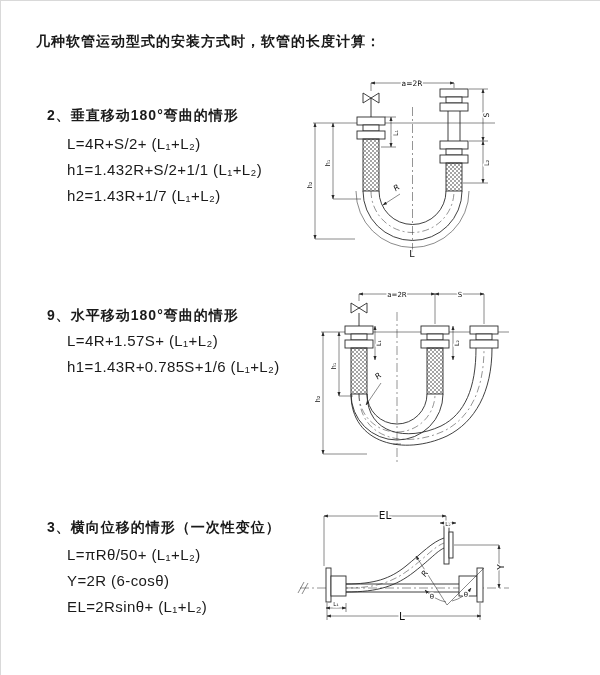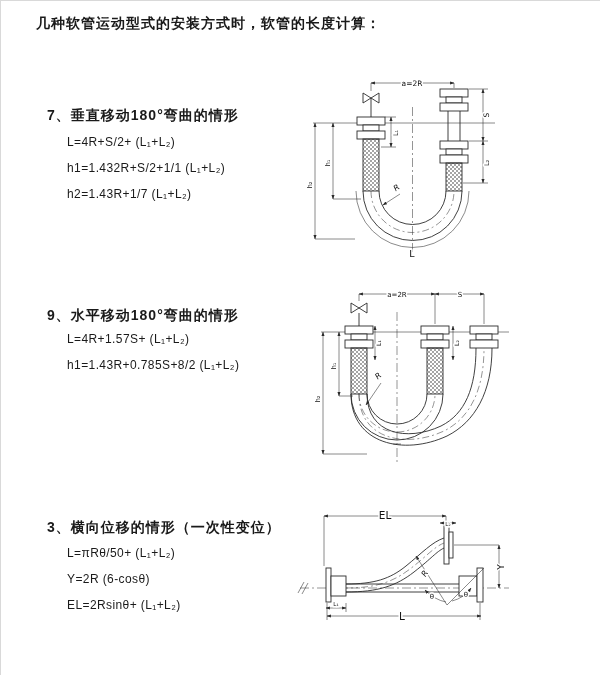--- a/index.html
+++ b/index.html
@@ -1,23 +1,23 @@
 <!DOCTYPE html>
 <html><head>
 <meta charset="utf-8">
 <style>
   html,body{margin:0;padding:0;background:#e8e8e8;}
   .page{
     position:relative;width:600px;height:675px;background:#ffffff;
     border:1px solid #d9d9d9;overflow:hidden;
     font-family:"Liberation Sans","DejaVu Sans",sans-serif;color:#1a1a1a;
   }
-  .title{position:absolute;left:35px;top:14px;font-size:14px;font-weight:700;letter-spacing:1px;}
+  .title{position:absolute;left:35px;top:32px;font-size:14px;font-weight:700;letter-spacing:1px;}
   .sec-heading{position:absolute;font-size:14px;font-weight:700;letter-spacing:1px;white-space:nowrap;}
-  .formula{position:absolute;font-size:12px;letter-spacing:.4px;white-space:nowrap;}
+  .formula{position:absolute;font-size:15px;letter-spacing:.4px;white-space:nowrap;}
   .diagram{position:absolute;text-decoration:underline;}
   svg{overflow:visible;display:block;}
   svg text{font-family:"DejaVu Sans","Liberation Sans",sans-serif;fill:#111;}
   .halo{paint-order:stroke;stroke:#ffffff;stroke-width:3px;stroke-linejoin:round;}
   .dw{stroke:#2b2b2b;stroke-width:.9;fill:none;}
   .thin{stroke:#2b2b2b;stroke-width:.55;fill:none;}
   .dim{stroke:#2b2b2b;stroke-width:.55;fill:none;}
   .cl{stroke:#2b2b2b;stroke-width:.5;stroke-dasharray:9 3 2 3;fill:none;}
   .cld{stroke:#2b2b2b;stroke-width:.5;stroke-dasharray:7 3 2 3;fill:none;}
   .part{fill:#fff;stroke:#2b2b2b;stroke-width:.9;}
@@ -35,21 +35,21 @@
         <path d="M0,0 L4,4 M3,-1 L5,1 M-1,3 L1,5" stroke="#4a4a4a" stroke-width="0.5"></path>
       </pattern>
       <marker id="arr" viewBox="0 0 10 10" refX="9" refY="5" markerWidth="8" markerHeight="8" orient="auto-start-reverse">
         <path d="M0,1.5 L10,5 L0,8.5 z" fill="#2b2b2b"></path>
       </marker>
     </defs>
   </svg>
 
   <div class="title">几种软管运动型式的安装方式时，软管的长度计算：</div>
 
-  <div class="sec-heading" style="left:46px;top:106px">7、垂直移动180°弯曲的情形</div>
+  <div class="sec-heading" style="left:46px;top:106px">2、垂直移动180°弯曲的情形</div>
   <div class="formula" style="left:66px;top:134px">L=4R+S/2+ (L₁+L₂)</div>
   <div class="formula" style="left:66px;top:160px">h1=1.432R+S/2+1/1 (L₁+L₂)</div>
   <div class="formula" style="left:66px;top:186px">h2=1.43R+1/7 (L₁+L₂)</div>
 
   <div class="diagram" style="left:298px;top:72px">
     <svg width="285" height="190" viewBox="0 0 285 190">
 
       <line class="cl" x1="113.5" y1="34" x2="113.5" y2="186"></line>
 
       <line class="thin" x1="14" y1="50" x2="196" y2="50"></line>
@@ -127,21 +127,21 @@
         <line class="dim" x1="101" y1="121" x2="84" y2="132" marker-end="url(#arr)"></line>
         <text class="halo" font-size="8" font-style="italic" text-anchor="middle" transform="translate(99,117) rotate(-35)">R</text>
       </g>
 
       <text class="halo" x="113" y="184" font-size="9.5" text-anchor="middle">L</text>
     </svg>
   </div>
 
   <div class="sec-heading" style="left:46px;top:306px">9、水平移动180°弯曲的情形</div>
   <div class="formula" style="left:66px;top:331px">L=4R+1.57S+ (L₁+L₂)</div>
-  <div class="formula" style="left:66px;top:357px">h1=1.43R+0.785S+8/2 (L₁+L₂)</div>
+  <div class="formula" style="left:66px;top:357px">h1=1.43R+0.785S+1/6 (L₁+L₂)</div>
 
   <div class="diagram" style="left:308px;top:283px">
     <svg width="285" height="185" viewBox="0 0 285 185">
       <line class="cl" x1="88" y1="28" x2="88" y2="180"></line>
       <line class="thin" x1="12" y1="48" x2="200" y2="48"></line>
 
       <g>
         <line class="dim" x1="50" y1="10" x2="126" y2="10" marker-start="url(#arr)" marker-end="url(#arr)"></line>
         <line class="dim" x1="50" y1="10" x2="50" y2="17"></line>
         <line class="dim" x1="126" y1="10" x2="126" y2="40"></line>

